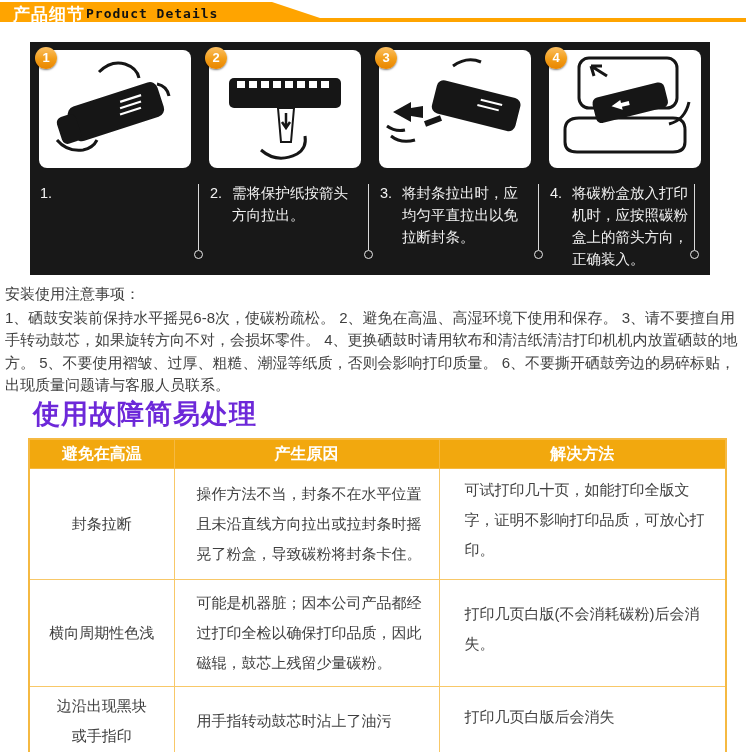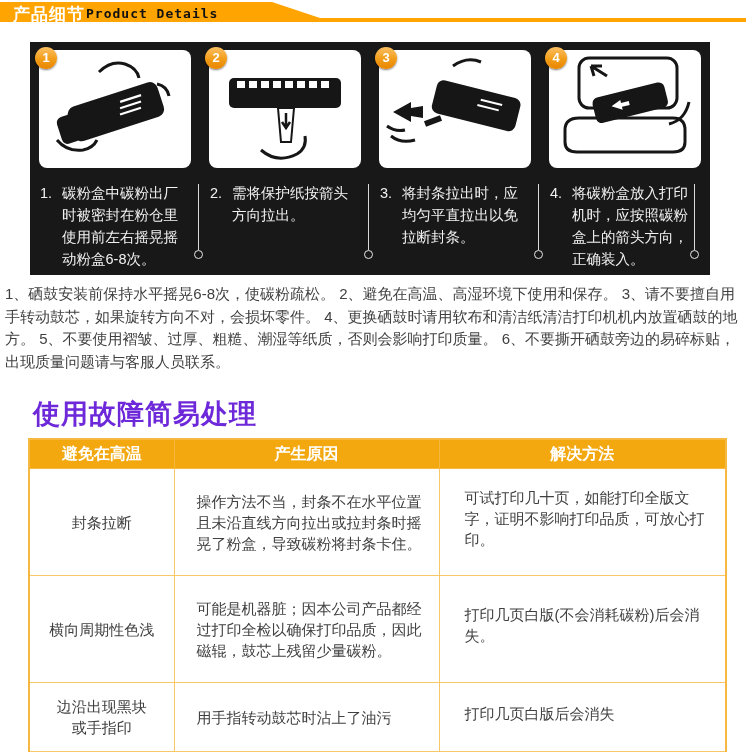--- a/index.html
+++ b/index.html
@@ -39,21 +39,21 @@
 
   
   .ts-title{position:absolute;left:33px;top:396px;margin:0;font-size:27px;font-weight:bold;
             color:#6d28d9;letter-spacing:1px;}
   .ts-table{position:absolute;left:28px;top:438px;width:697px;border-collapse:collapse;
             table-layout:fixed;font-size:15px;color:#404040;
             border:2px solid #F5B942;border-bottom-width:4px;}
   .ts-table col.c1{width:145px;} .ts-table col.c2{width:265px;} .ts-table col.c3{width:287px;}
   .ts-table th{background:#F2A80E;color:#fff;font-size:16px;font-weight:bold;height:26px;
                border:1px solid #F5B942;text-align:center;}
-  .ts-table td{border:1px solid #F8C868;vertical-align:middle;line-height:21px;}
+  .ts-table td{border:1px solid #F8C868;vertical-align:middle;line-height:30px;}
   .ts-table td.c1{text-align:center;white-space:pre-line;padding:4px 6px;}
   .ts-table td.c2{padding:6px 14px 6px 22px;}
   .ts-table td.c3{padding:6px 12px 14px 25px;margin-left:15px;}
   tr.r1 td{height:86px;} tr.r2 td{height:86px;} tr.r3 td{height:48px;} tr.r4 td{height:47px;}
 </style>
 </head>
 <body>
 
 <div class="page">
 
@@ -79,21 +79,20 @@
             </g>
           </g>
           <path d="M60 22 q12 -12 26 -8 q12 4 14 14" fill="none" stroke="#161616" stroke-width="3"></path>
           <path d="M118 34 q10 2 12 12" fill="none" stroke="#161616" stroke-width="3"></path>
           <path d="M18 90 q10 12 26 10 q10 -2 14 -10" fill="none" stroke="#161616" stroke-width="3"></path>
         </svg>
       </div>
       <div class="badge">1</div>
       <div class="caption">
         <span class="cap-num">1.</span>
-        <span class="cap-text">碳粉盒中碳粉出厂时被密封在粉仓里使用前左右摇晃摇动粉盒6-8次。</span>
       </div>
     </div>
 
     <div class="step" style="left:170px">
       <div class="imgbox">
         <svg viewBox="0 0 152 118" width="152" height="118">
           <rect x="20" y="28" width="112" height="30" rx="5" fill="#161616"></rect>
           <g fill="#fff">
             <rect x="28" y="31" width="8" height="7"></rect>
               <rect x="40" y="31" width="8" height="7"></rect>
@@ -159,20 +158,21 @@
       </div>
     </div>
 
     <div class="divider" style="left:168px"></div>
     <div class="divider" style="left:338px"></div>
     <div class="divider" style="left:508px"></div>
     <div class="divider" style="left:664px"></div>
   </div>
 
   <div class="notes">
+    <div class="notes-title">安装使用注意事项：</div>
     <div class="notes-body">1、硒鼓安装前保持水平摇晃6-8次，使碳粉疏松。 2、避免在高温、高湿环境下使用和保存。 3、请不要擅自用手转动鼓芯，如果旋转方向不对，会损坏零件。 4、更换硒鼓时请用软布和清洁纸清洁打印机机内放置硒鼓的地方。 5、不要使用褶皱、过厚、粗糙、潮湿等纸质，否则会影响打印质量。 6、不要撕开硒鼓旁边的易碎标贴，出现质量问题请与客服人员联系。</div>
   </div>
 
   <h2 class="ts-title">使用故障简易处理</h2>
 
   <table class="ts-table">
     <colgroup>
         <col class="c1">
         <col class="c2">
         <col class="c3">

